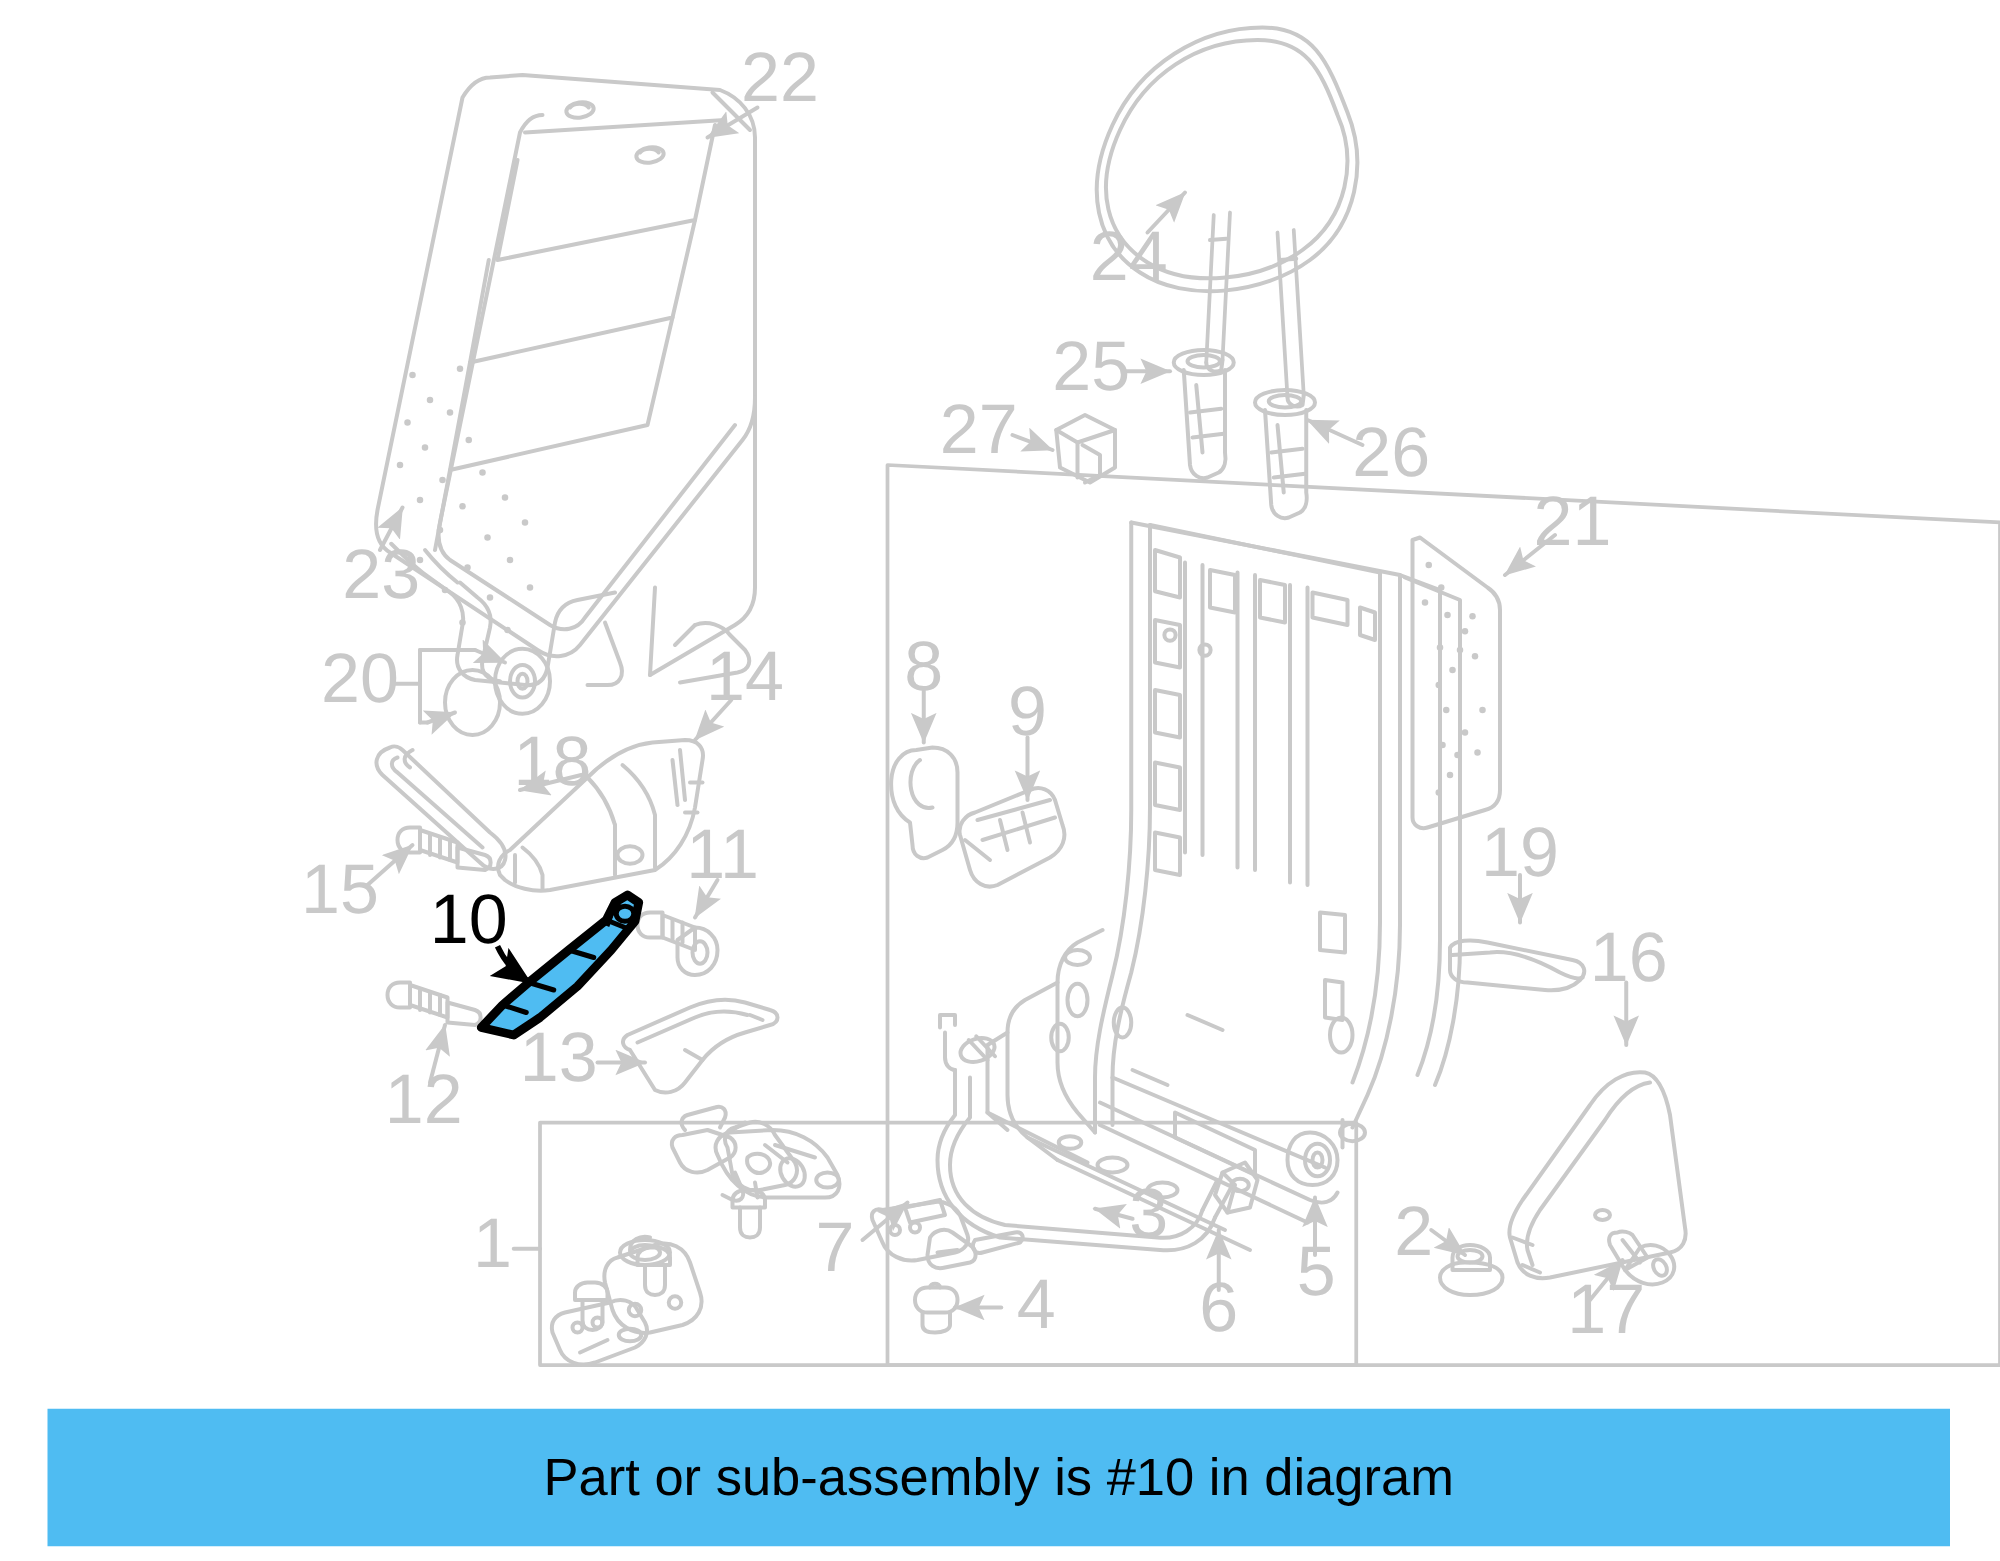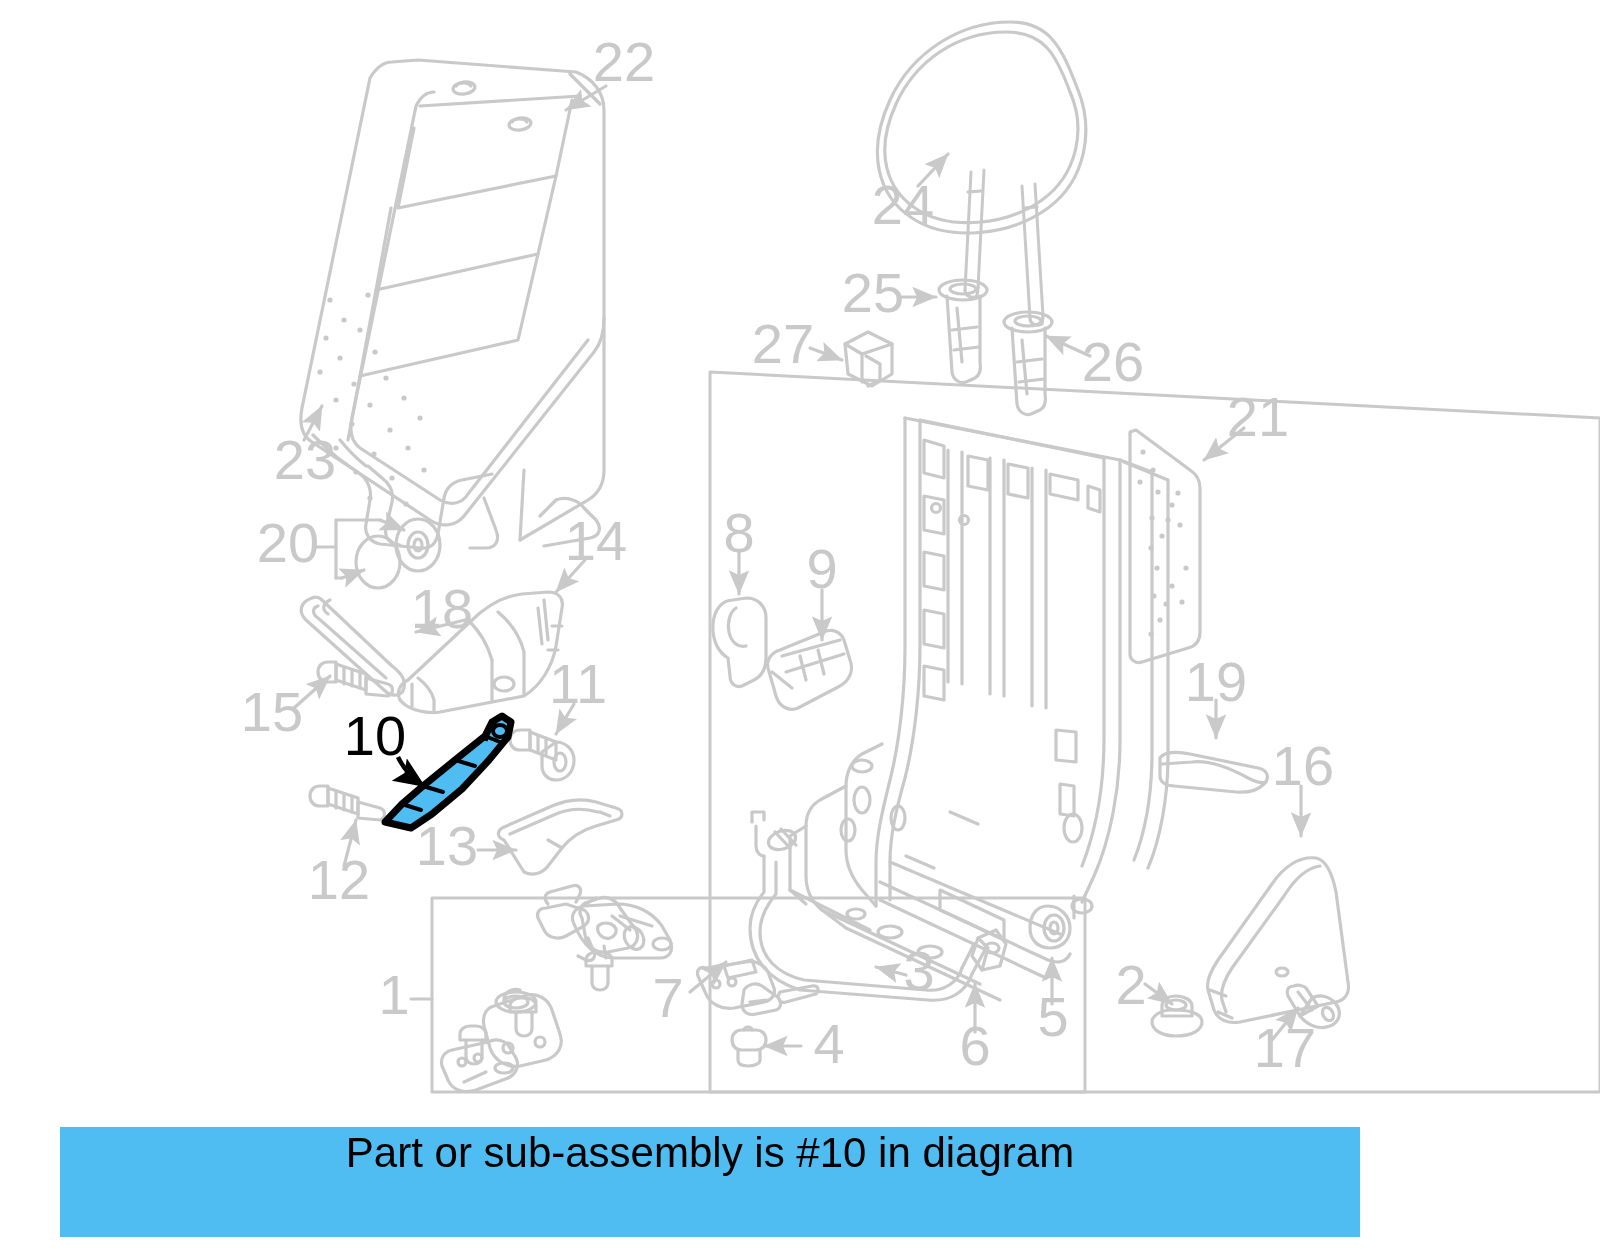--- a/index.html
+++ b/index.html
@@ -28,28 +28,28 @@
   #diagram-svg {
     display: block;
     width: 1600px;
     height: 1110px;
   }
   
   #notice-banner {
     position: absolute;
     left: 38px;
     top: 1127px;
-    width: 1300px;
+    width: 1522px;
     height: 110px;
     background: #4FBCF2;
     display: flex;
     flex-direction: column;
     align-items: center;
+    justify-content: center;
     box-sizing: border-box;
-    margin-left: 22px;
   }
   .banner-line {
     color: #000000;
     font-family: "Liberation Sans", sans-serif;
     font-size: 42px;
     line-height: 52px;
     letter-spacing: 0px;
     white-space: nowrap;
     text-align: center;
   }

